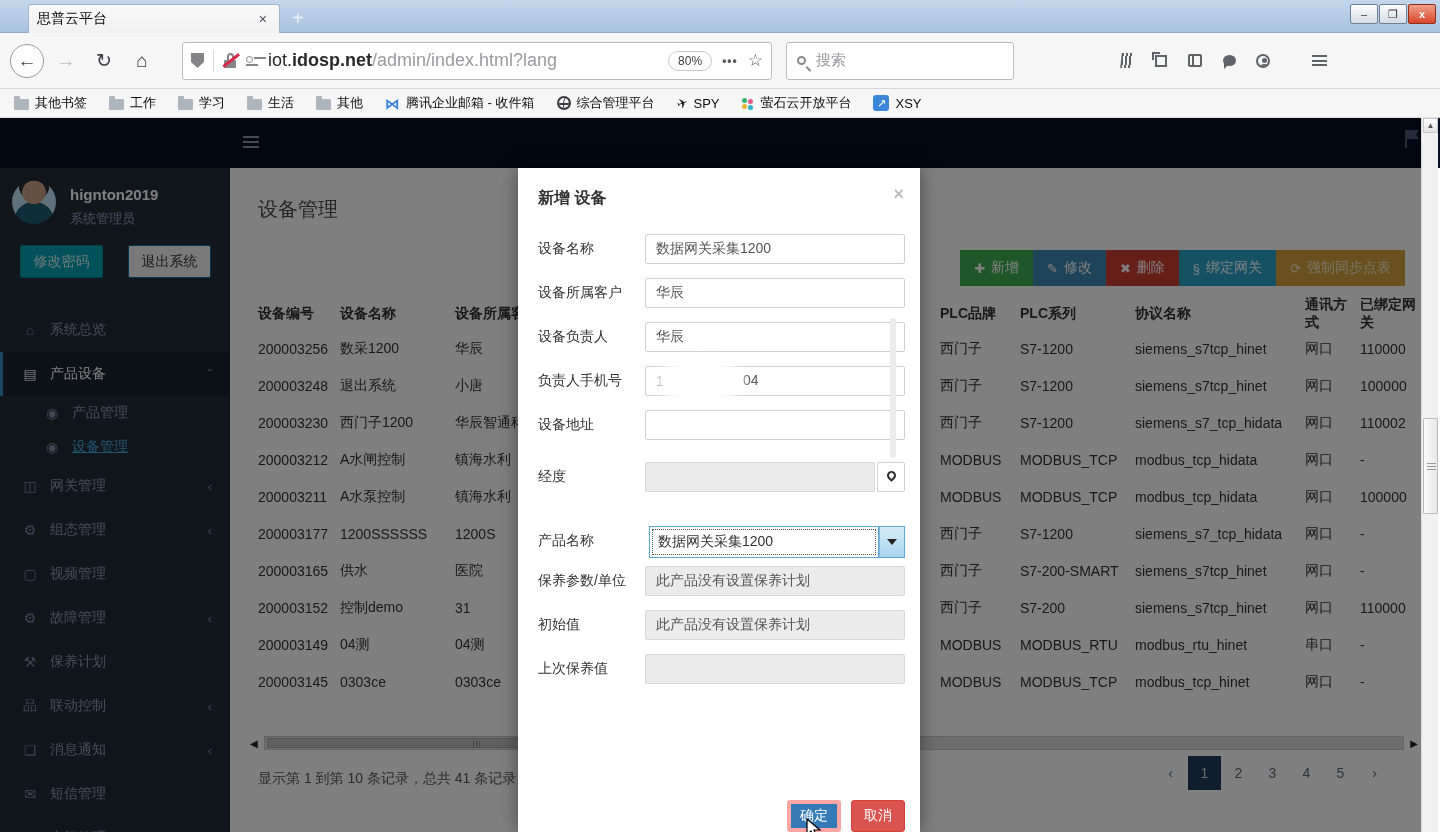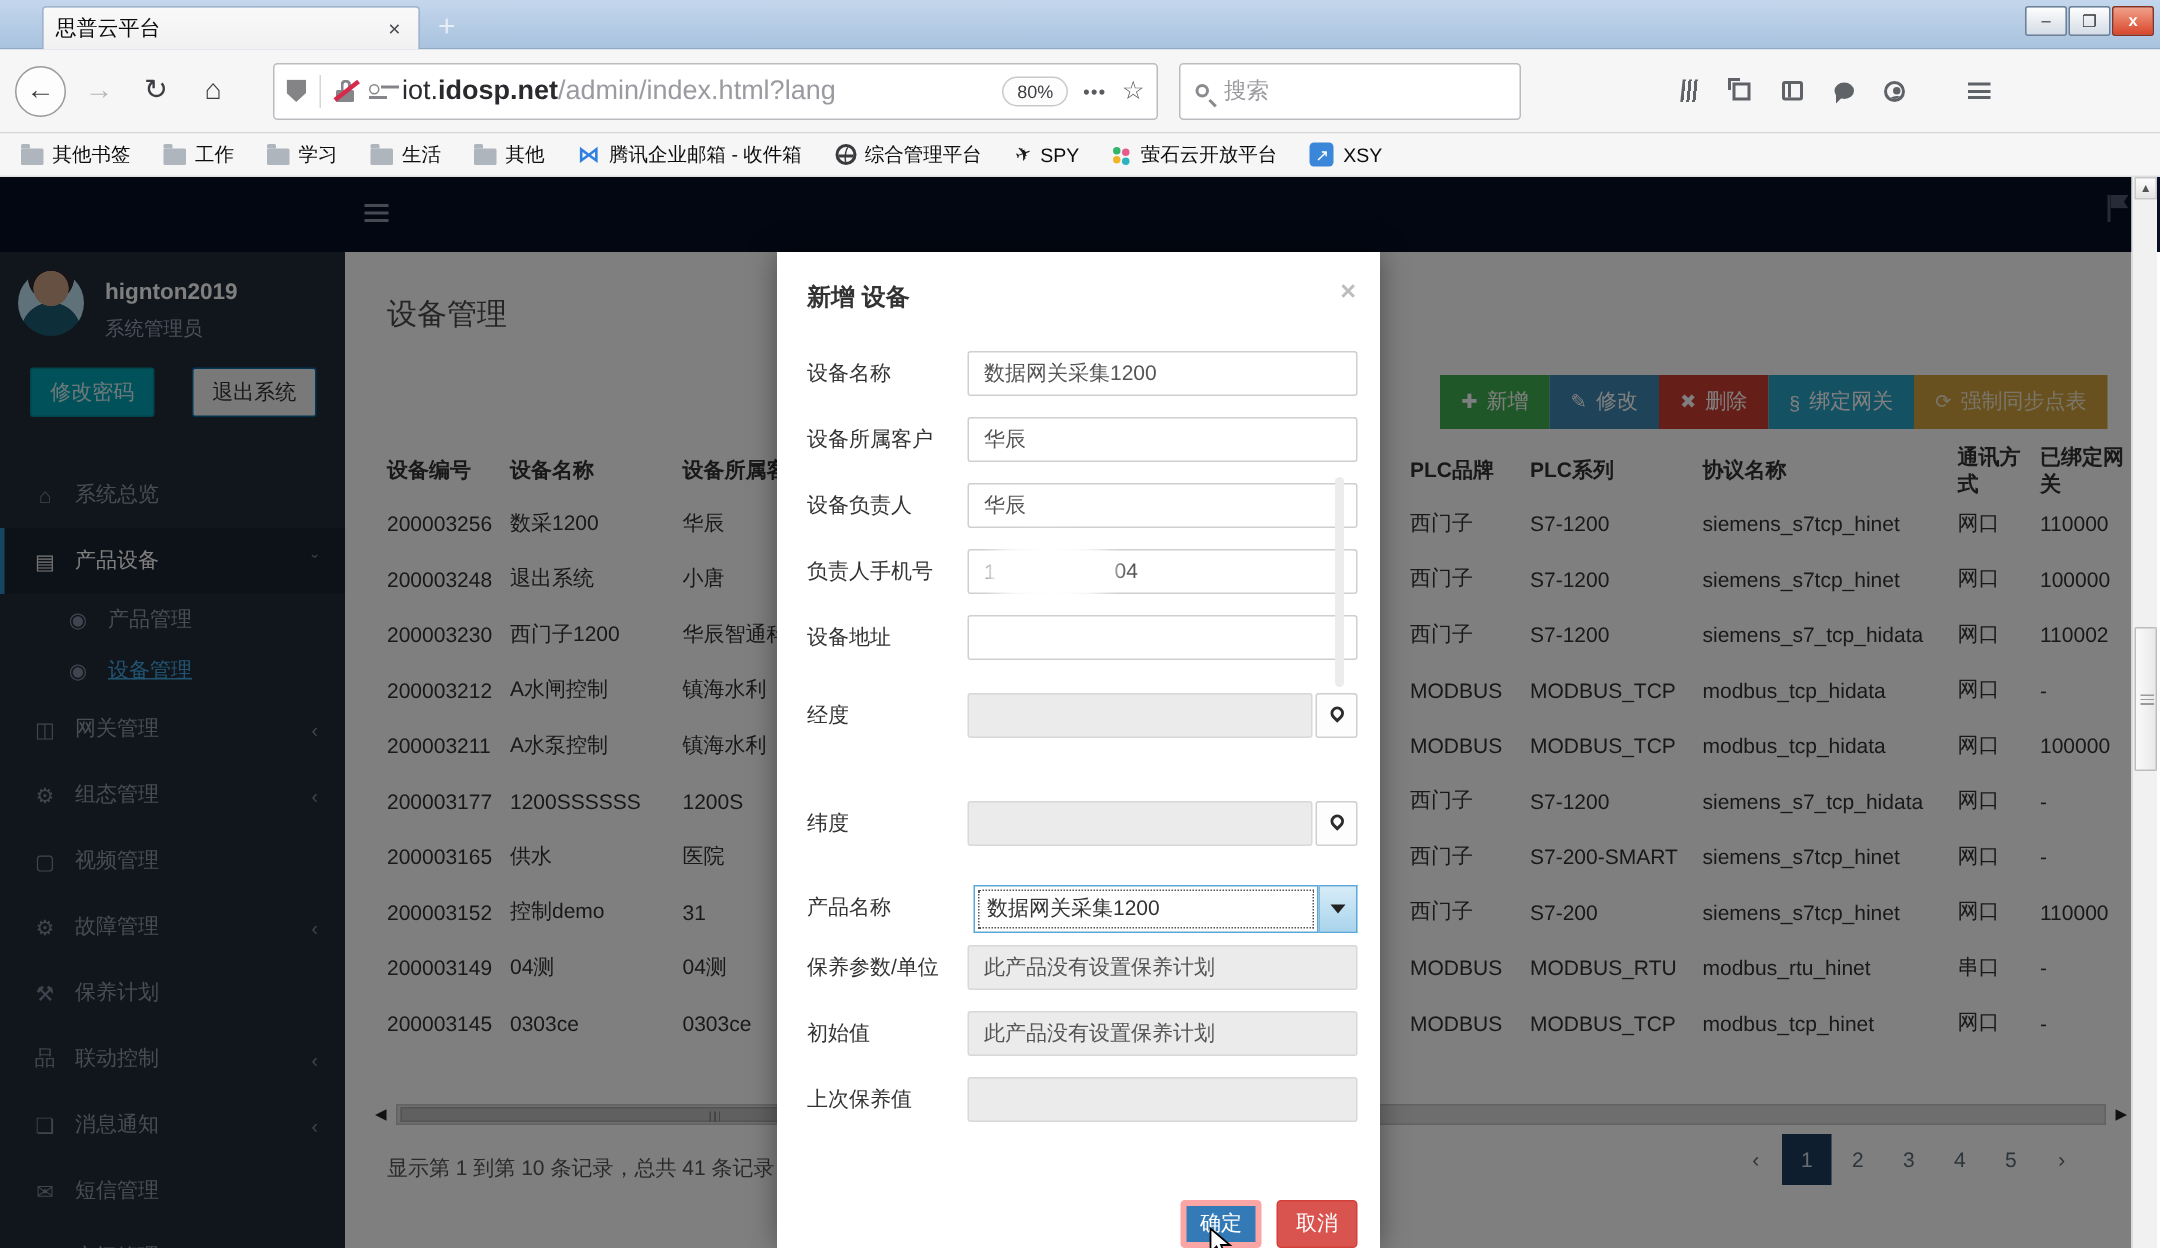--- a/index.html
+++ b/index.html
@@ -586,27 +586,20 @@
           <span class="flabel">设备地址</span>
           <span class="finput"></span>
         </div>
         <div class="frow tall" style="padding-top:8px">
           <span class="flabel" style="top:14px">经度</span>
           <span class="finput disabled short" style="top:8px"></span>
           <span class="geo-btn" style="top:8px">
               <span class="pin"></span>
             </span>
         </div>
-        <div class="frow tall" style="padding-top:8px">
-          <span class="flabel" style="top:22px">纬度</span>
-          <span class="finput disabled short" style="top:16px"></span>
-          <span class="geo-btn" style="top:16px">
-              <span class="pin"></span>
-            </span>
-        </div>
         <div class="frow" style="height:48px; padding-top:4px">
           <span class="flabel" style="top:14px">产品名称</span>
           <span class="fselect" style="top:8px">数据网关采集1200</span>
           <span class="sel-btn" style="top:8px">
               <span class="tri"></span>
             </span>
         </div>
         <div class="frow">
           <span class="flabel">保养参数/单位</span>
           <span class="finput disabled">此产品没有设置保养计划</span>

